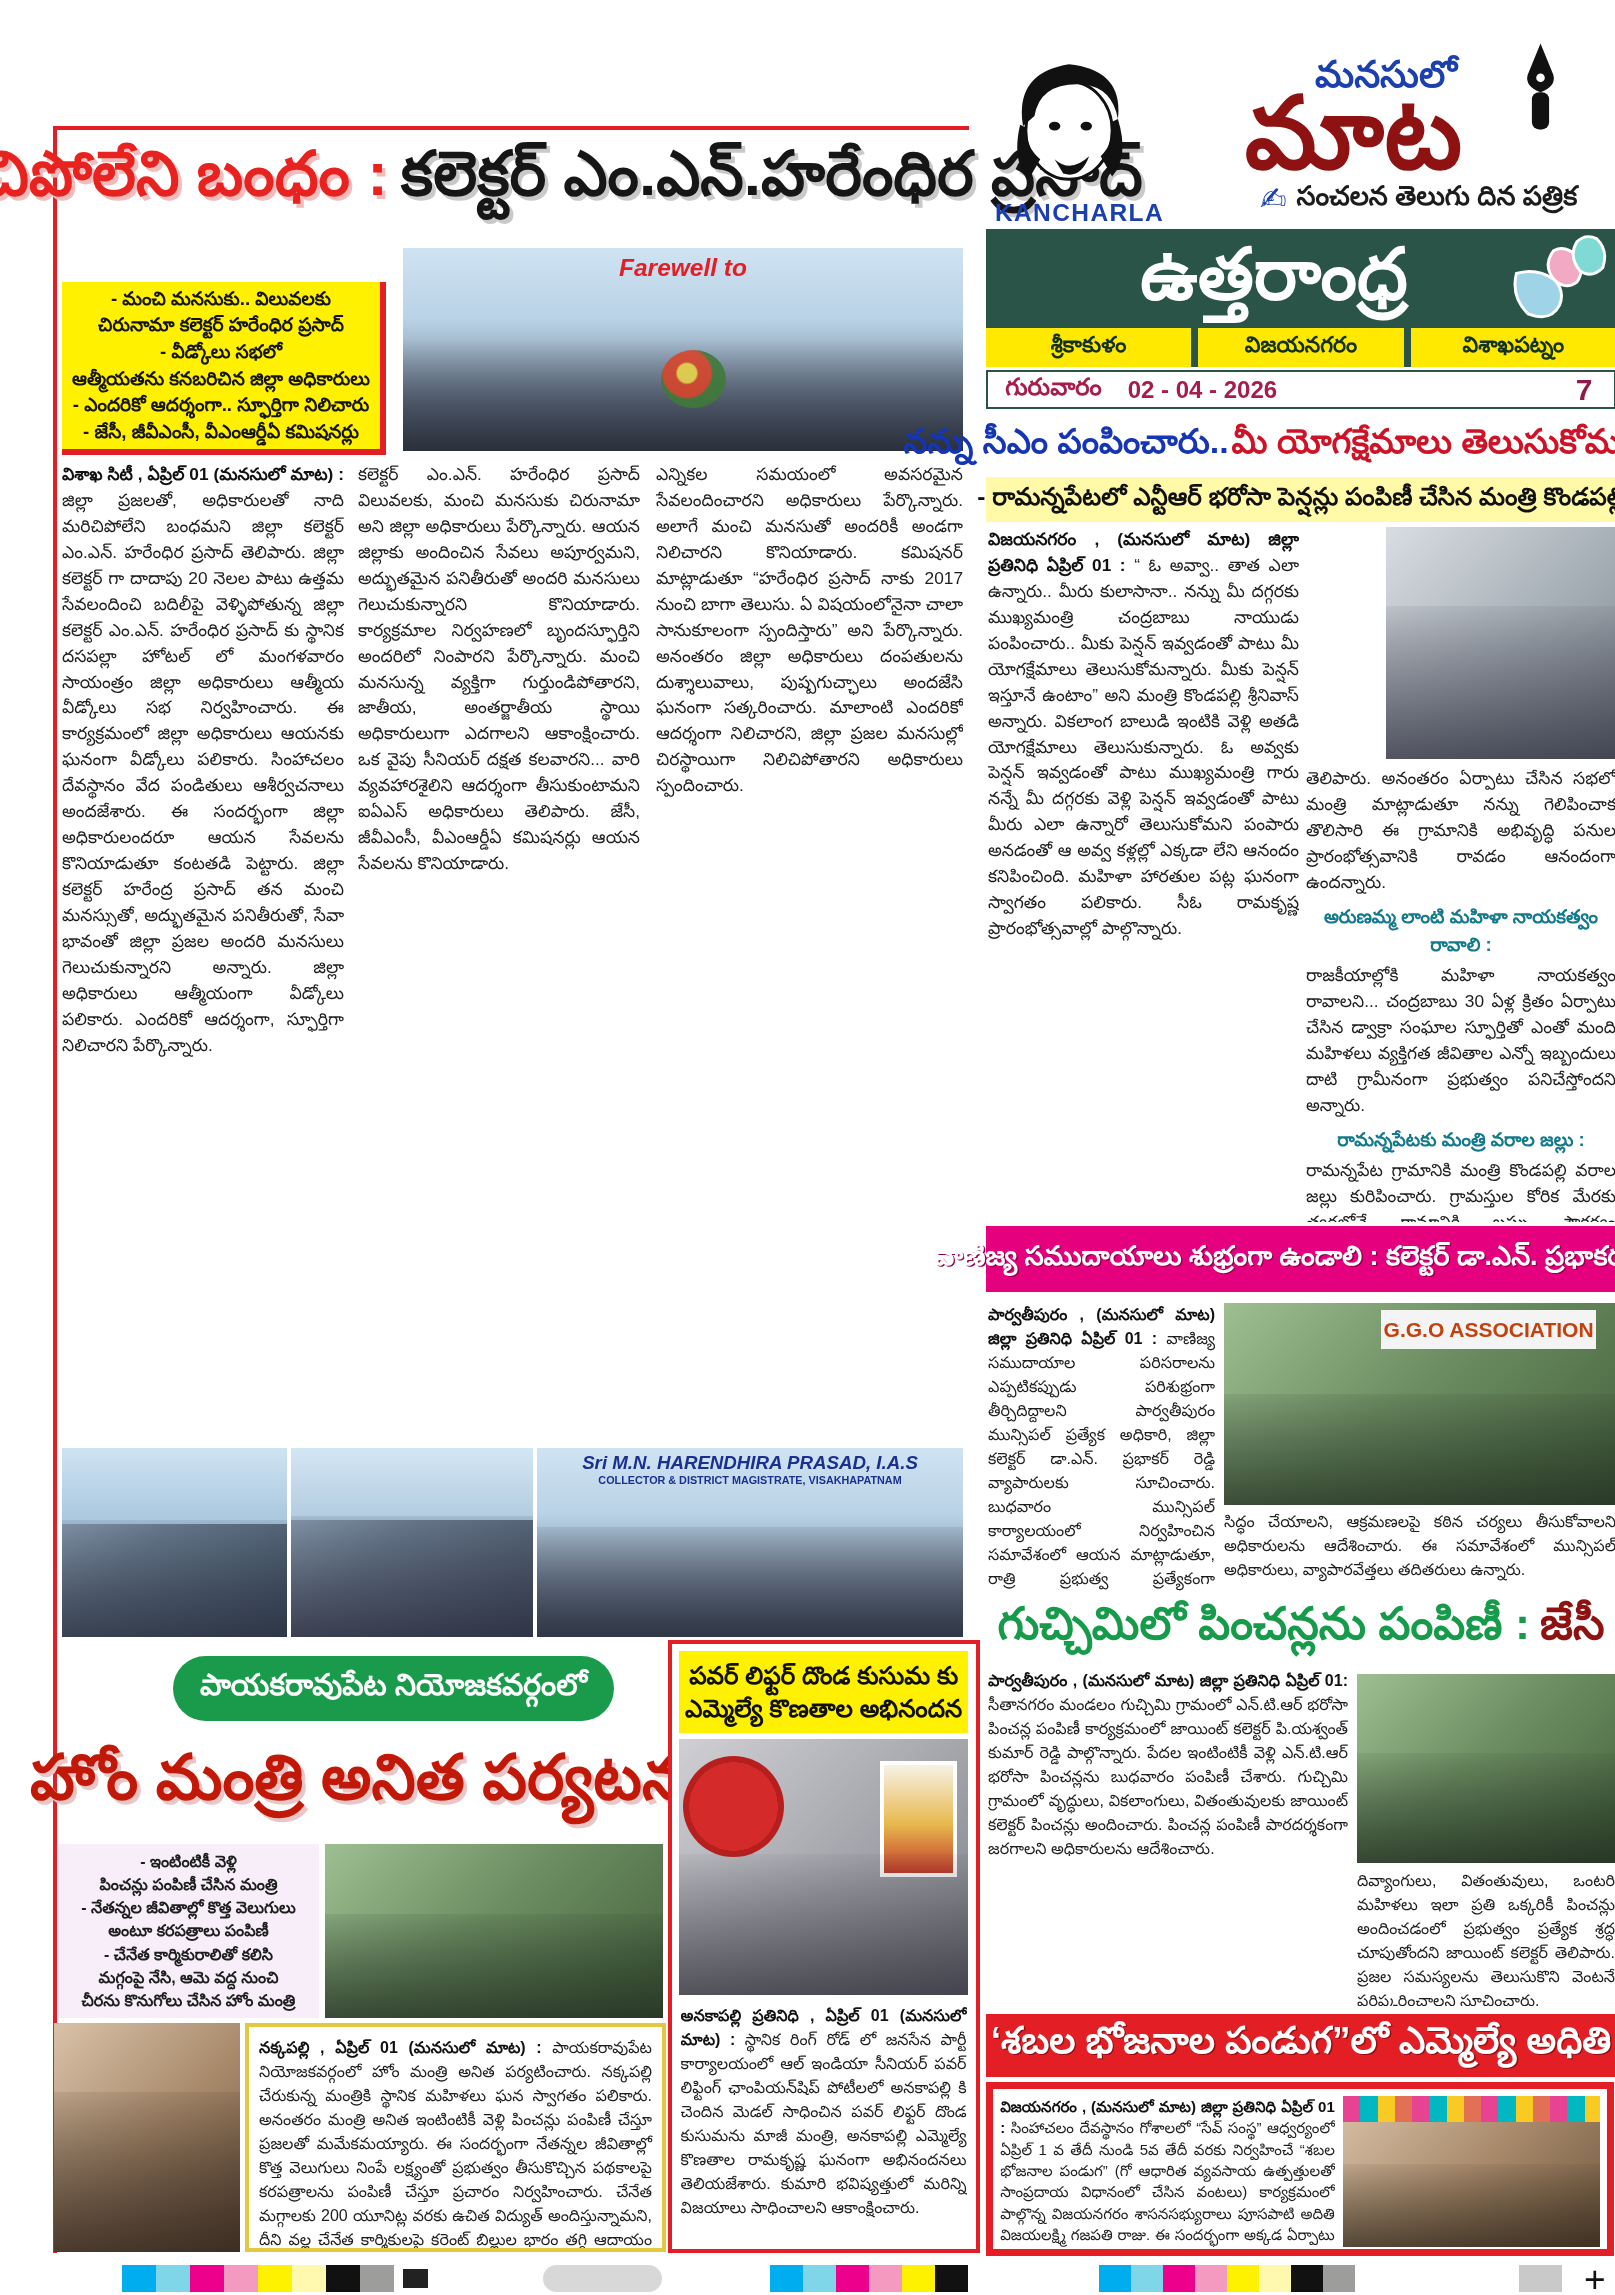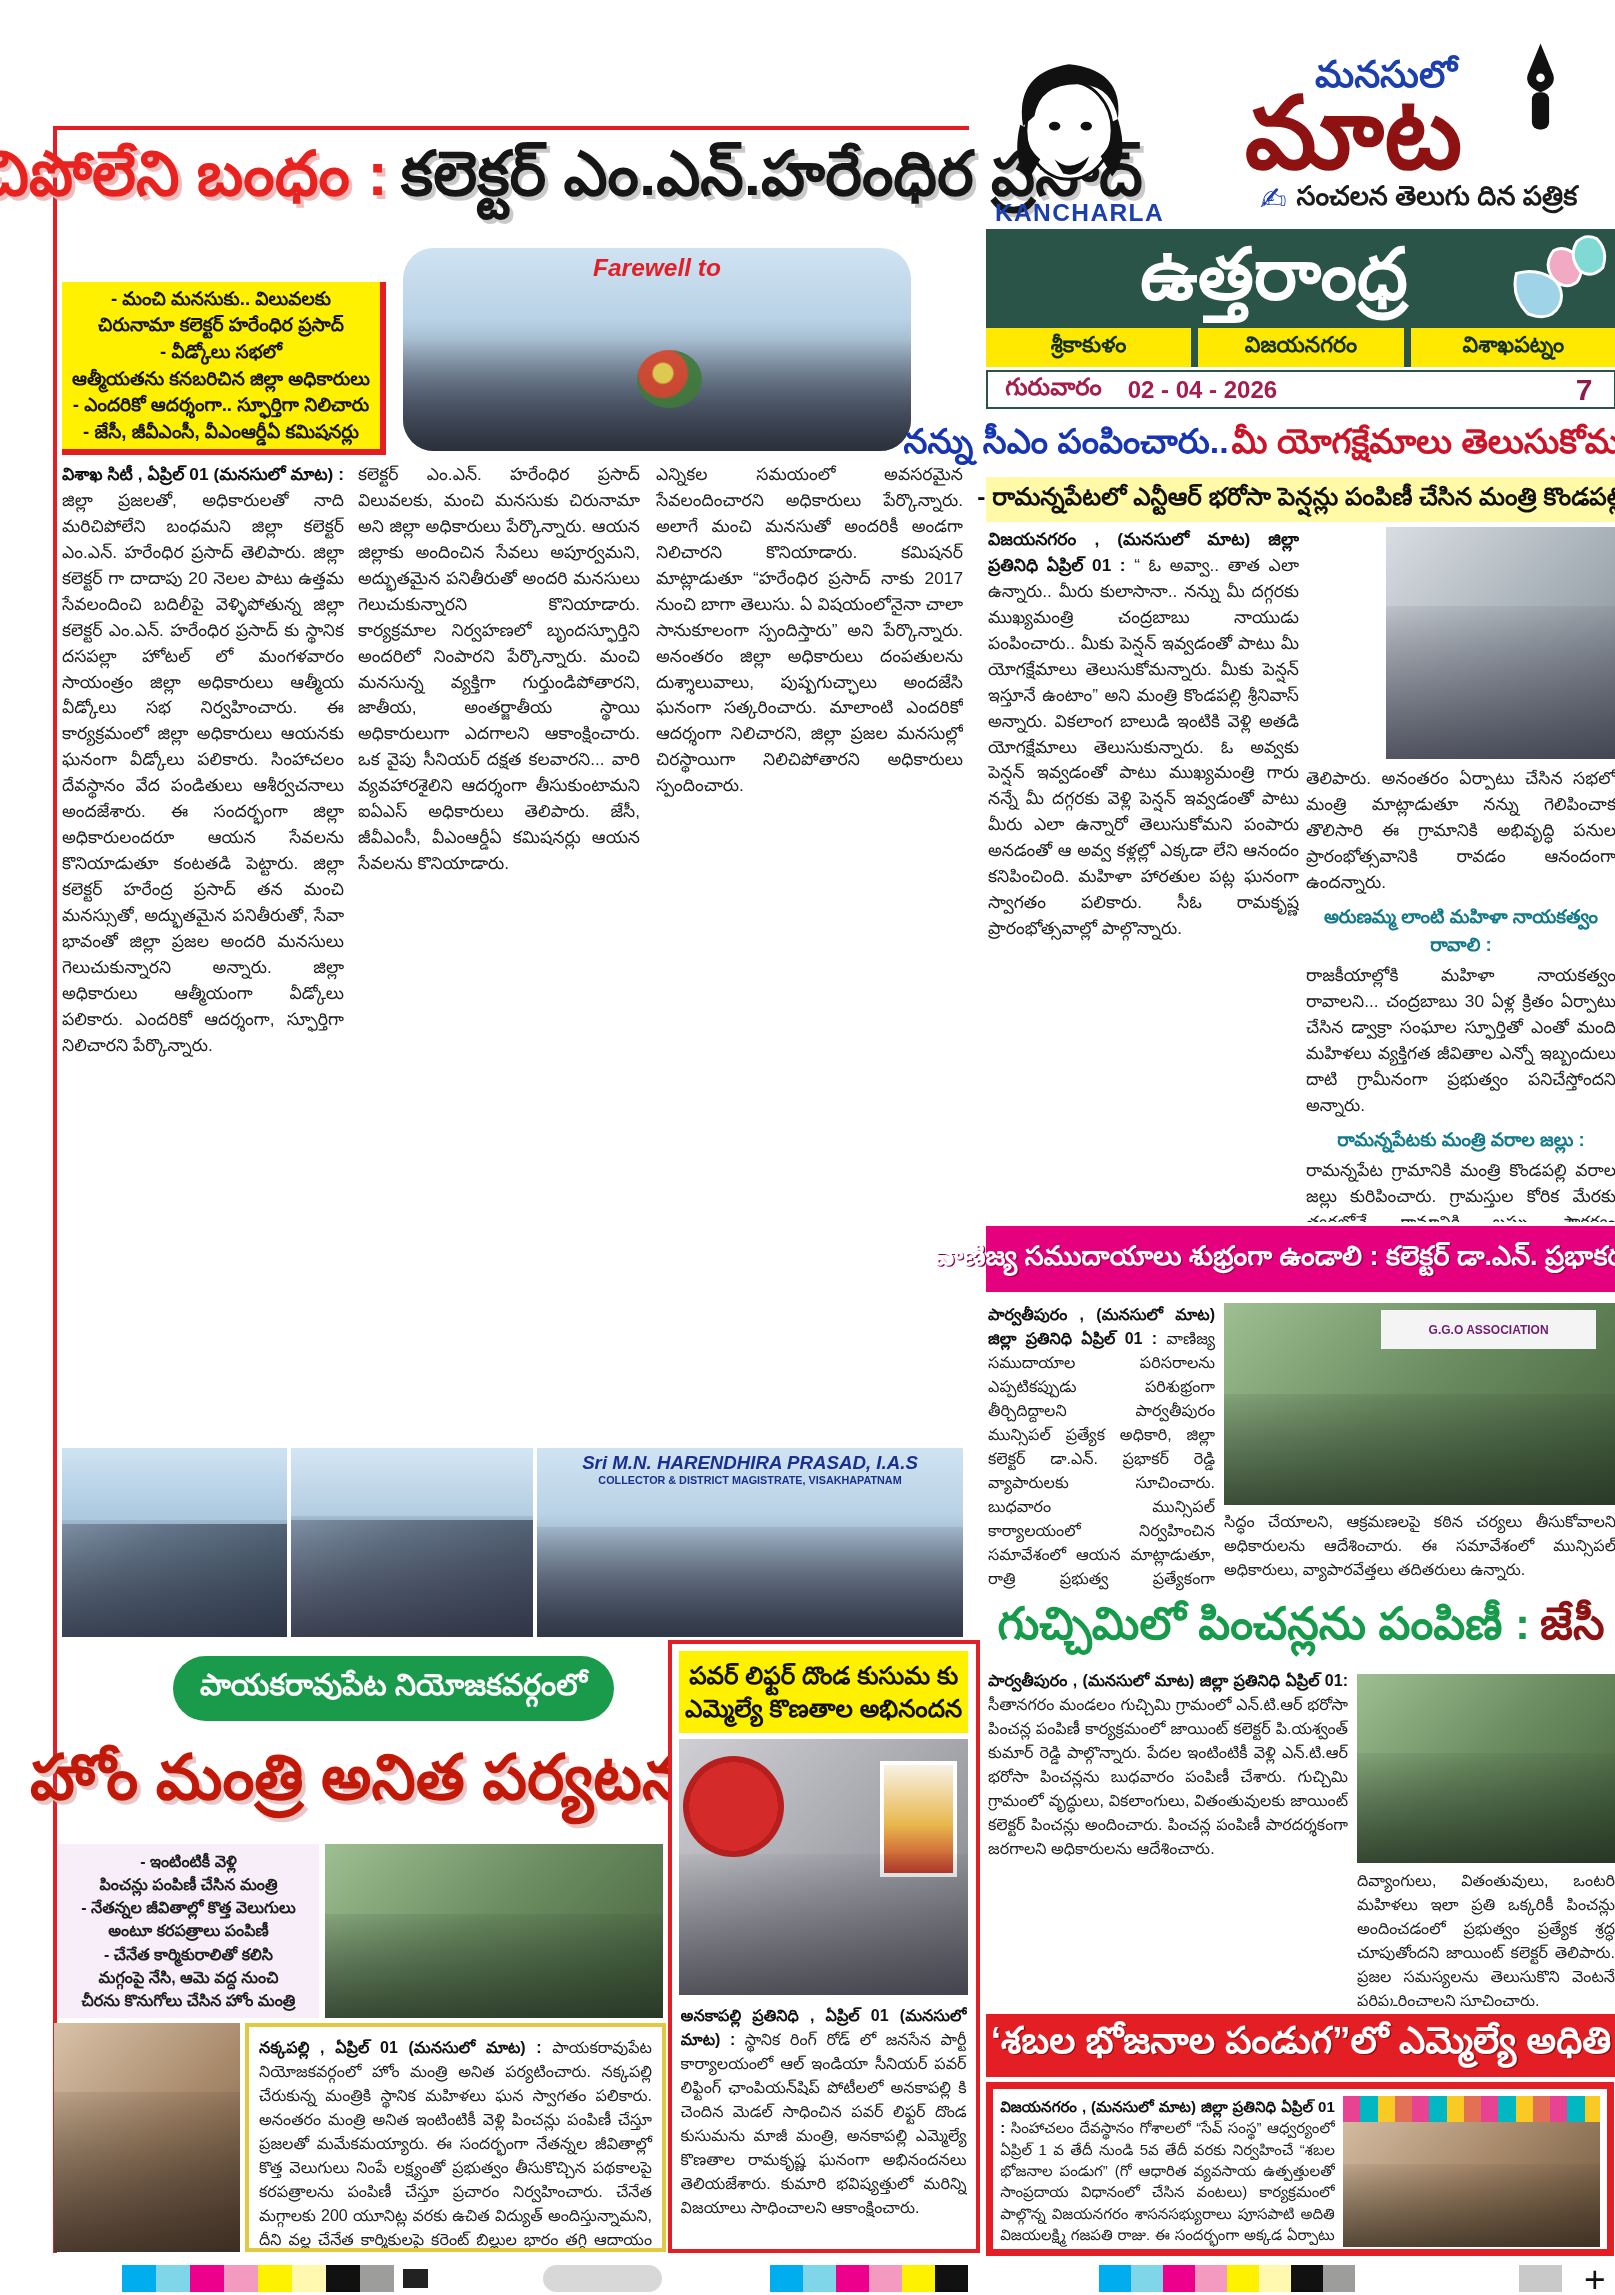--- a/index.html
+++ b/index.html
@@ -36,21 +36,21 @@
 
   <div class="abs" style="left:62px;top:282px;width:318px;height:167px;background:#fff100;border-right:6.5px solid #e31e24;border-bottom:6.5px solid #e31e24;display:flex;flex-direction:column;justify-content:center;text-align:center;font-weight:800;font-size:18.7px;line-height:1.42;color:#141414;">
     <div>- మంచి మనసుకు.. విలువలకు</div>
     <div>చిరునామా కలెక్టర్ హరేంధిర ప్రసాద్</div>
     <div>- వీడ్కోలు సభలో</div>
     <div>ఆత్మీయతను కనబరిచిన జిల్లా అధికారులు</div>
     <div>- ఎందరికో ఆదర్శంగా.. స్ఫూర్తిగా నిలిచారు</div>
     <div>- జేసీ, జీవీఎంసీ, వీఎంఆర్డీఏ కమిషనర్లు</div>
   </div>
 
-  <div class="photo stage" style="left:403px;top:248px;width:508px;height:203px;border-radius:31px;">
+  <div class="photo stage" style="left:403px;top:248px;width:560px;height:203px;">
     <div style="position:absolute;top:5.8px;left:0;width:100%;text-align:center;color:#e31e24;font-weight:900;font-size:24.5px;font-style:italic;">Farewell to</div>
     <div style="position:absolute;bottom:0;left:0;width:100%;height:55%;background:linear-gradient(180deg,rgba(40,50,70,0) 0%,rgba(40,45,60,.55) 60%,rgba(30,35,45,.75) 100%);"></div>
     <div style="position:absolute;bottom:43px;left:46%;width:65px;height:58px;background:radial-gradient(circle at 40% 40%,#e8d24a 0 18%,#d6452b 22% 45%,#3f7a3a 50% 100%);border-radius:50%;opacity:.9;"></div>
   </div>
 
   <div class="abs bodytxt just" style="left:62px;top:462px;width:282px;height:983px;">
     <span class="dl">విశాఖ సిటీ , ఏప్రిల్ 01 (మనసులో మాట) :</span>
     <span>జిల్లా ప్రజలతో, అధికారులతో నాది మరిచిపోలేని బంధమని జిల్లా కలెక్టర్ ఎం.ఎన్. హరేంధిర ప్రసాద్ తెలిపారు. జిల్లా కలెక్టర్ గా దాదాపు 20 నెలల పాటు ఉత్తమ సేవలందించి బదిలీపై వెళ్ళిపోతున్న జిల్లా కలెక్టర్ ఎం.ఎన్. హరేంధిర ప్రసాద్ కు స్థానిక దసపల్లా హోటల్ లో మంగళవారం సాయంత్రం జిల్లా అధికారులు ఆత్మీయ వీడ్కోలు సభ నిర్వహించారు. ఈ కార్యక్రమంలో జిల్లా అధికారులు ఆయనకు ఘనంగా వీడ్కోలు పలికారు. సింహాచలం దేవస్థానం వేద పండితులు ఆశీర్వచనాలు అందజేశారు. ఈ సందర్భంగా జిల్లా అధికారులందరూ ఆయన సేవలను కొనియాడుతూ కంటతడి పెట్టారు. జిల్లా కలెక్టర్ హరేంద్ర ప్రసాద్ తన మంచి మనస్సుతో, అద్భుతమైన పనితీరుతో, సేవా భావంతో జిల్లా ప్రజల అందరి మనసులు గెలుచుకున్నారని అన్నారు. జిల్లా అధికారులు ఆత్మీయంగా వీడ్కోలు పలికారు. ఎందరికో ఆదర్శంగా, స్ఫూర్తిగా నిలిచారని పేర్కొన్నారు.</span>
   </div>
   <div class="abs bodytxt just" style="left:358px;top:462px;width:282px;height:983px;">
@@ -189,21 +189,21 @@
 
   <div class="abs center" style="left:986px;top:1226px;width:630px;height:66px;background:#e5007e;">
     <span style="color:#ffffff;font-weight:900;font-size:27px;white-space:nowrap;text-shadow:1.4px 1.4px 0 #8f0050;">వాణిజ్య సముదాయాలు శుభ్రంగా ఉండాలి : కలెక్టర్ డా.ఎన్. ప్రభాకర రెడ్డి</span>
   </div>
   <div class="abs bodytxt just" style="left:988px;top:1303px;width:227px;height:289px;font-size:16px;">
     <span class="dl">పార్వతీపురం , (మనసులో మాట) జిల్లా ప్రతినిధి ఏప్రిల్ 01 :</span>
     <span>వాణిజ్య సముదాయాల పరిసరాలను ఎప్పటికప్పుడు పరిశుభ్రంగా తీర్చిదిద్దాలని పార్వతీపురం మున్సిపల్ ప్రత్యేక అధికారి, జిల్లా కలెక్టర్ డా.ఎన్. ప్రభాకర్ రెడ్డి వ్యాపారులకు సూచించారు. బుధవారం మున్సిపల్ కార్యాలయంలో నిర్వహించిన సమావేశంలో ఆయన మాట్లాడుతూ, రాత్రి ప్రభుత్వ ప్రత్యేకంగా ‘మున్సిపాలిటీ’ సుందరీకరణకు అందరి భాగస్వామ్యం అవసరమని అన్నారు.</span>
   </div>
   <div class="photo green" style="left:1224px;top:1303px;width:392px;height:202px;">
     <div style="position:absolute;top:7.2px;left:40%;width:55%;height:39px;background:#f4f4f4;display:flex;align-items:center;justify-content:center;">
-      <span style="color:#701a75;font-weight:900;font-size:12px;">G.G.O ASSOCIATION</span>
+      <span style="color:#c2410c;font-weight:900;font-size:21px;">G.G.O ASSOCIATION</span>
     </div>
     <div style="position:absolute;bottom:0;width:100%;height:55%;background:linear-gradient(180deg,rgba(40,55,40,.1),rgba(30,40,30,.68));"></div>
   </div>
   <div class="abs bodytxt just" style="left:1224px;top:1510px;width:392px;height:81px;font-size:16px;">
     <span>సిద్ధం చేయాలని, ఆక్రమణలపై కఠిన చర్యలు తీసుకోవాలని అధికారులను ఆదేశించారు. ఈ సమావేశంలో మున్సిపల్ అధికారులు, వ్యాపారవేత్తలు తదితరులు ఉన్నారు.</span>
   </div>
 
   <div class="abs center nowrap" style="left:979px;top:1598px;width:644px;height:63px;gap:10px;">
     <span style="color:#169b4a;font-size:45px;font-weight:900;">గుచ్చిమిలో పించన్లను పంపిణీ :</span>
     <span style="color:#8e1212;font-size:45px;font-weight:900;">జేసీ</span>

